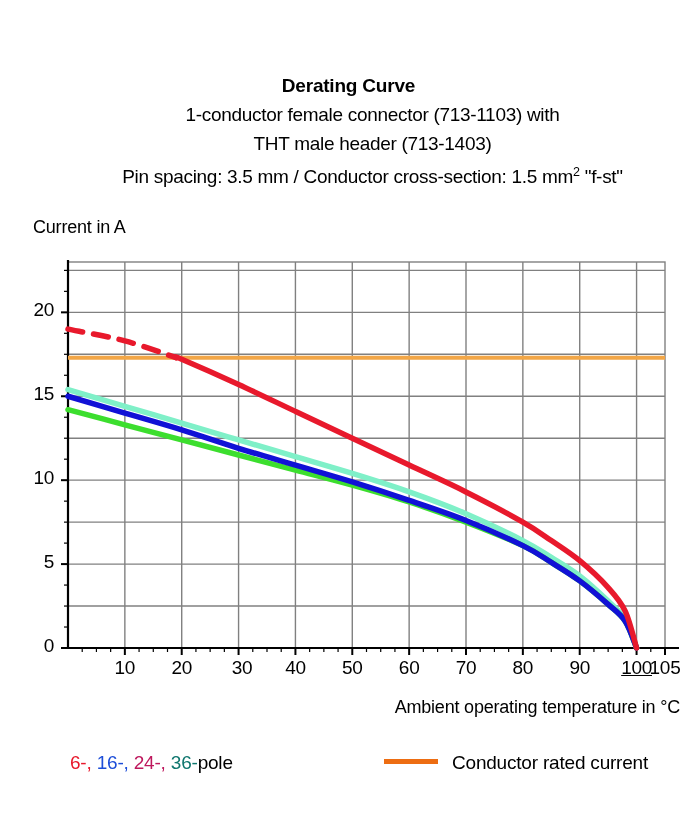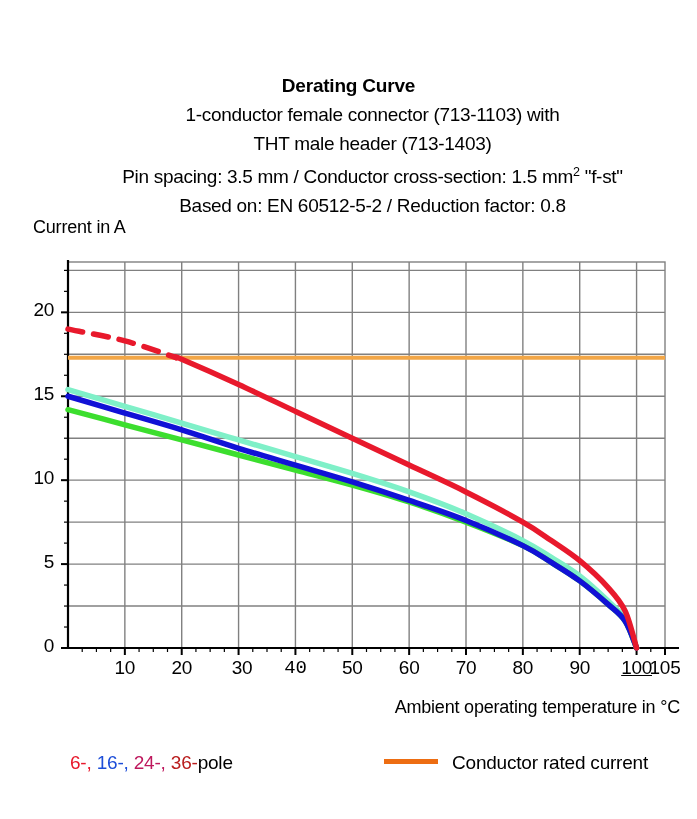--- a/index.html
+++ b/index.html
@@ -105,21 +105,20 @@
   sup { font-size: 0.66em; vertical-align: super; }
 </style>
 </head>
 <body>
 
 <div class="titles">
   <div class="title-main">Derating Curve</div>
   <div class="title-sub">1-conductor female connector (713-1103) with</div>
   <div class="title-sub">THT male header (713-1403)</div>
   <div class="title-sub"><span>Pin spacing: 3.5 mm / Conductor cross-section: 1.5 mm</span><sup>2</sup><span> "f-st"</span></div>
-  <div class="title-sub">Based on: EN 60512-5-2 / Reduction factor: 0.8</div>
 </div>
 
 <div class="y-axis-title">Current in A</div>
 <div class="x-axis-title">Ambient operating temperature in °C</div>
 
 <svg class="chart-svg" id="plot" width="697" height="740">
     <rect x="68" y="262" width="597" height="386" fill="#ffffff"></rect>
     <line x1="124.85714285714286" y1="262" x2="124.85714285714286" y2="648" stroke="#808080" stroke-width="1.4"></line>
     <line x1="181.71428571428572" y1="262" x2="181.71428571428572" y2="648" stroke="#808080" stroke-width="1.4"></line>
     <line x1="238.57142857142856" y1="262" x2="238.57142857142856" y2="648" stroke="#808080" stroke-width="1.4"></line>
@@ -206,28 +205,28 @@
     <line x1="665" y1="648" x2="665" y2="652" stroke="#000000" stroke-width="1.2"></line>
     <line x1="68" y1="357.6608695652174" x2="665" y2="357.6608695652174" stroke="#F2A646" stroke-width="4"></line>
     <path d="M 68.00 389.55 C 77.48 392.34, 105.90 400.74, 124.86 406.33 C 143.81 411.92, 162.76 417.52, 181.71 423.11 C 200.67 428.71, 219.62 434.30, 238.57 439.90 C 257.52 445.49, 276.48 451.08, 295.43 456.68 C 314.38 462.27, 333.33 467.59, 352.29 473.46 C 371.24 479.33, 390.19 485.21, 409.14 491.92 C 428.10 498.63, 447.05 505.63, 466.00 513.74 C 484.95 521.85, 508.64 533.32, 522.86 540.59 C 537.07 547.86, 541.81 551.50, 551.29 557.37 C 560.76 563.25, 570.24 568.56, 579.71 575.83 C 589.19 583.11, 600.56 593.74, 608.14 601.01 C 615.72 608.28, 620.46 611.64, 625.20 619.47 C 629.94 627.30, 634.68 643.24, 636.57 648.00" fill="none" stroke="#7FF0C8" stroke-width="5.5" stroke-linecap="round"></path>
     <path d="M 68.00 409.69 C 77.48 412.20, 105.90 419.76, 124.86 424.79 C 143.81 429.83, 162.76 434.86, 181.71 439.90 C 200.67 444.93, 219.62 449.97, 238.57 455.00 C 257.52 460.03, 276.48 465.07, 295.43 470.10 C 314.38 475.14, 333.33 479.89, 352.29 485.21 C 371.24 490.52, 390.19 495.84, 409.14 501.99 C 428.10 508.14, 447.05 514.86, 466.00 522.13 C 484.95 529.40, 508.64 538.91, 522.86 545.63 C 537.07 552.34, 541.81 556.53, 551.29 562.41 C 560.76 568.28, 570.24 573.88, 579.71 580.87 C 589.19 587.86, 600.56 597.65, 608.14 604.37 C 615.72 611.08, 620.46 613.88, 625.20 621.15 C 629.94 628.42, 634.68 643.52, 636.57 648.00" fill="none" stroke="#3CDE2E" stroke-width="5.5" stroke-linecap="round"></path>
     <path d="M 68.00 396.26 C 77.48 399.06, 105.90 407.45, 124.86 413.04 C 143.81 418.64, 162.76 423.95, 181.71 429.83 C 200.67 435.70, 219.62 442.41, 238.57 448.29 C 257.52 454.16, 276.48 459.48, 295.43 465.07 C 314.38 470.66, 333.33 475.98, 352.29 481.85 C 371.24 487.73, 390.19 493.88, 409.14 500.31 C 428.10 506.75, 447.05 512.90, 466.00 520.45 C 484.95 528.00, 508.64 538.63, 522.86 545.63 C 537.07 552.62, 541.81 556.53, 551.29 562.41 C 560.76 568.28, 570.24 573.88, 579.71 580.87 C 589.19 587.86, 600.56 597.65, 608.14 604.37 C 615.72 611.08, 620.46 613.88, 625.20 621.15 C 629.94 628.42, 634.68 643.52, 636.57 648.00" fill="none" stroke="#1111D6" stroke-width="5.5" stroke-linecap="round"></path>
     <path d="M 68.00 329.13 C 77.48 331.09, 106.85 336.12, 124.86 340.88 C 142.86 345.63, 167.50 354.86, 176.03 357.66" fill="none" stroke="#E8192C" stroke-width="5.5" stroke-linecap="round" stroke-dasharray="15 11"></path>
     <path d="M 176.03 357.66 C 176.98 357.94, 171.29 354.86, 181.71 359.34 C 192.14 363.81, 219.62 375.84, 238.57 384.51 C 257.52 393.18, 276.48 402.41, 295.43 411.37 C 314.38 420.32, 333.33 429.27, 352.29 438.22 C 371.24 447.17, 390.19 456.12, 409.14 465.07 C 428.10 474.02, 447.05 482.41, 466.00 491.92 C 484.95 501.43, 508.64 514.02, 522.86 522.13 C 537.07 530.24, 541.81 534.16, 551.29 540.59 C 560.76 547.02, 570.24 552.90, 579.71 560.73 C 589.19 568.56, 600.56 579.19, 608.14 587.58 C 615.72 595.97, 620.46 601.01, 625.20 611.08 C 629.94 621.15, 634.68 641.85, 636.57 648.00" fill="none" stroke="#E8192C" stroke-width="5.5" stroke-linecap="round"></path>
   </svg>
 
 <div class="legend">
-  <div class="legend-left"><span style="color:#E8192C">6-,</span>&nbsp;<span style="color:#1d4ed8">16-,</span>&nbsp;<span style="color:#be185d">24-,</span>&nbsp;<span style="color:#b91c1c">36-</span><span>pole</span></div>
+  <div class="legend-left"><span style="color:#E8192C">6-,</span>&nbsp;<span style="color:#1d4ed8">16-,</span>&nbsp;<span style="color:#be185d">24-,</span>&nbsp;<span style="color:#0f766e">36-</span><span>pole</span></div>
   <div class="legend-right"><span class="legend-swatch" style="background: rgb(237, 109, 18);"></span><span>Conductor rated current</span></div>
 </div>
 
 <div class="tick-label" style="left: 94.8571px; top: 657px; width: 60px;">10</div>
 <div class="tick-label" style="left: 151.714px; top: 657px; width: 60px;">20</div>
 <div class="tick-label" style="left: 212px; top: 657px; width: 60px;">30</div>
-<div class="tick-label" style="left: 265.429px; top: 657px; width: 60px; font-family: Liberation Mono, monospace;">40</div>
+<div class="tick-label" style="left: 265.429px; top: 657px; width: 60px;">40</div>
 <div class="tick-label" style="left: 322.286px; top: 657px; width: 60px;">50</div>
 <div class="tick-label" style="left: 379.143px; top: 657px; width: 60px;">60</div>
 <div class="tick-label" style="left: 436px; top: 657px; width: 60px;">70</div>
 <div class="tick-label" style="left: 492.857px; top: 657px; width: 60px;">80</div>
 <div class="tick-label" style="left: 549.714px; top: 657px; width: 60px;">90</div>
 <div class="tick-label" style="left: 606.571px; top: 657px; width: 60px; text-decoration: underline;">100</div>
 <div class="tick-label" style="left: 635px; top: 657px; width: 60px;">105</div>
 <div class="ytick-label" style="left: 10px; top: 635px; width: 44px;">0</div>
 <div class="ytick-label" style="left: 10px; top: 551.087px; width: 44px;">5</div>
 <div class="ytick-label" style="left: 10px; top: 467.174px; width: 44px;">10</div>

